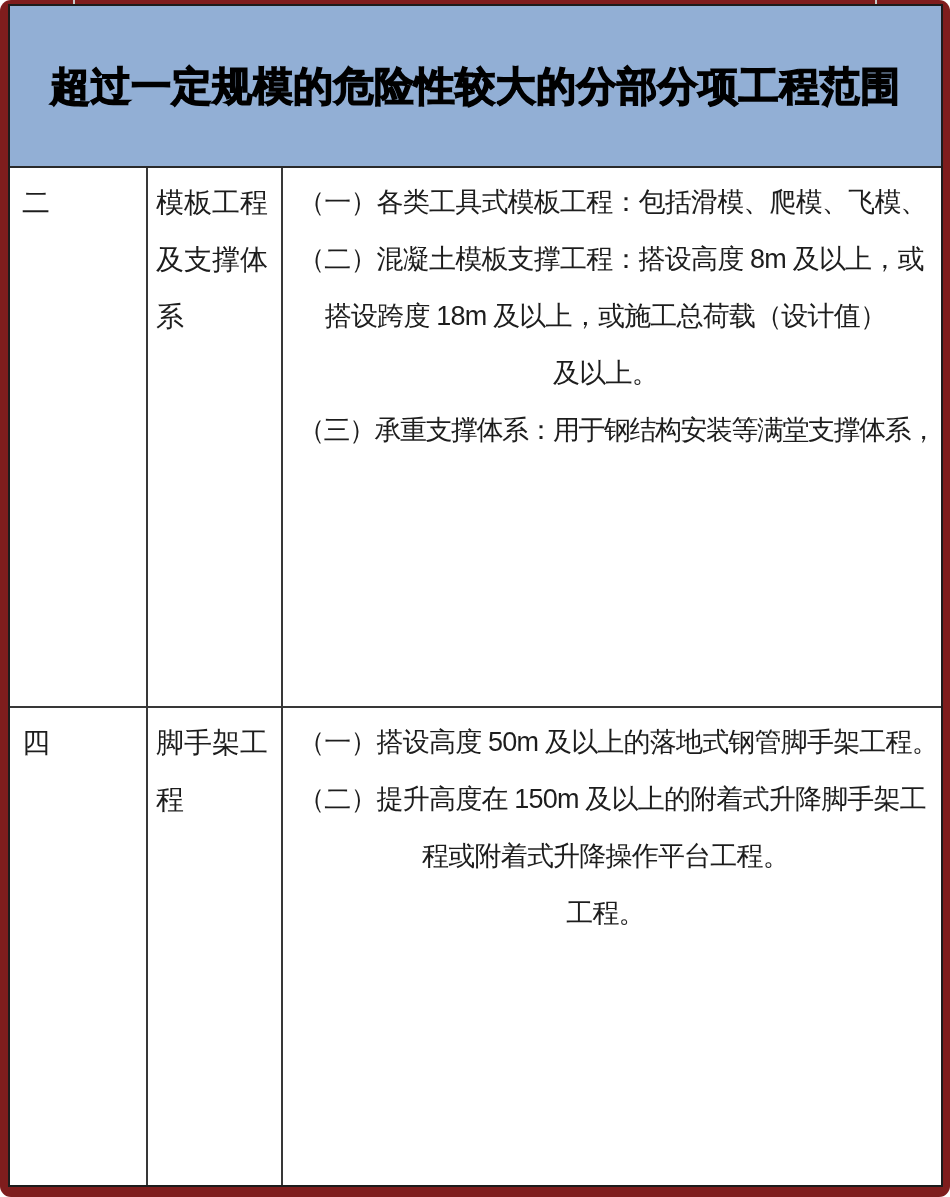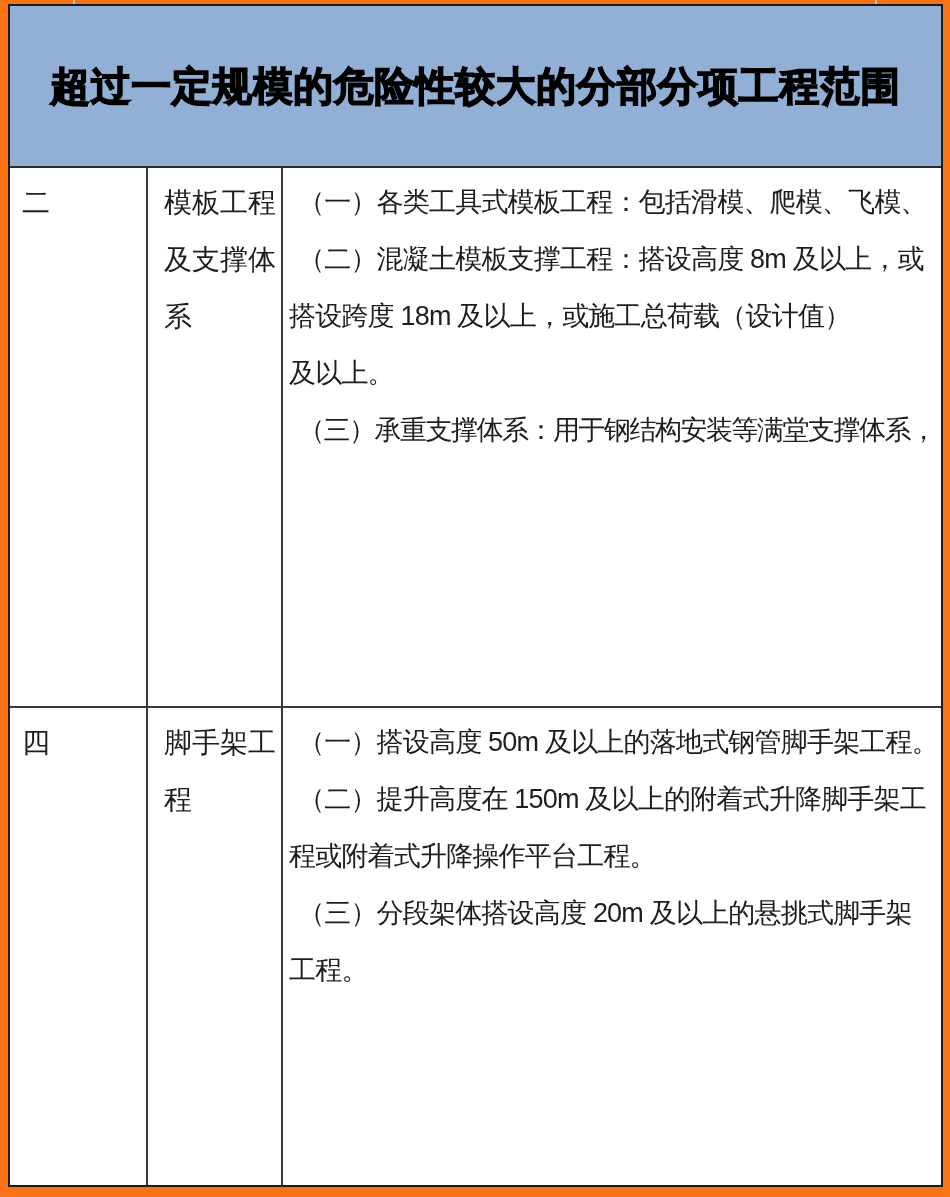--- a/index.html
+++ b/index.html
@@ -10,21 +10,22 @@
     height: 1197px;
     font-family: "Liberation Sans", "DejaVu Sans", sans-serif;
     overflow: hidden;
   }
   * { box-sizing: border-box; }
 
   .page {
     position: relative;
     width: 950px;
     height: 1197px;
-    background: #f97316;
+    background: #7f1d1d;
+    border-radius: 11px;
   }
 
   
   .artifact {
     position: absolute;
     top: 0;
     width: 2px;
     height: 5px;
     background: #c9c9c9;
   }
@@ -63,22 +64,22 @@
 
   .cell {
     padding-top: 6px;
     overflow: hidden;
     color: #1d1d1d;
   }
   .cell.bline { border-bottom: 2px solid #383838; }
   .cell.rline { border-right: 2px solid #383838; }
 
   .cell.idx   { padding-left: 12px; }
-  .cell.cat   { padding-left: 16px;  }
-  .cell.body  { padding-left: 6px; padding-right: 19px; }
+  .cell.cat   { padding-left: 8px;  }
+  .cell.body  { padding-left: 6px; padding-right: 19px; text-align: center; }
 
   .line {
     line-height: 57px;
     height: 57px;
     font-size: 28px;
     white-space: nowrap;
   }
   .body .line {
     font-size: 27px;
     letter-spacing: -0.8px;
@@ -120,18 +121,17 @@
       <div class="line">四</div>
     </div>
     <div class="cell cat rline">
       <div class="line">脚手架工</div>
       <div class="line">程</div>
     </div>
     <div class="cell body">
       <div class="line pfirst">（一）搭设高度 50m 及以上的落地式钢管脚手架工程。</div>
       <div class="line pfirst">（二）提升高度在 150m 及以上的附着式升降脚手架工</div>
       <div class="line">程或附着式升降操作平台工程。</div>
-      <div class="line pfirst">（三）分段架体搭设高度 20m 及以上的悬挑式脚手架</div>
       <div class="line">工程。</div>
     </div>
 
   </div>
 </div>
 
 </body></html>

